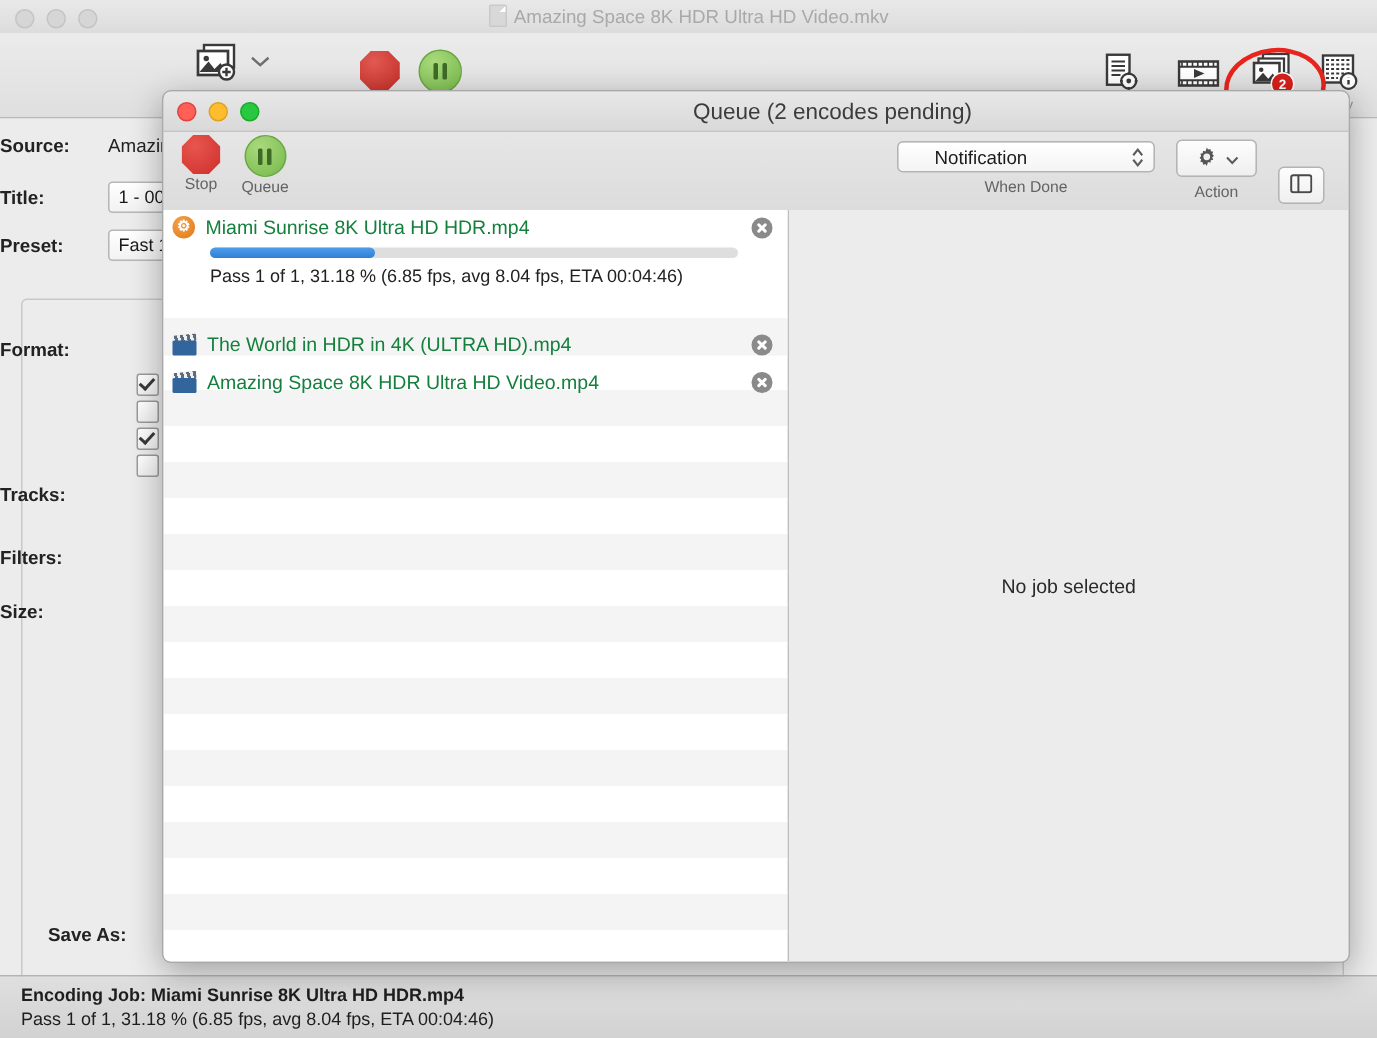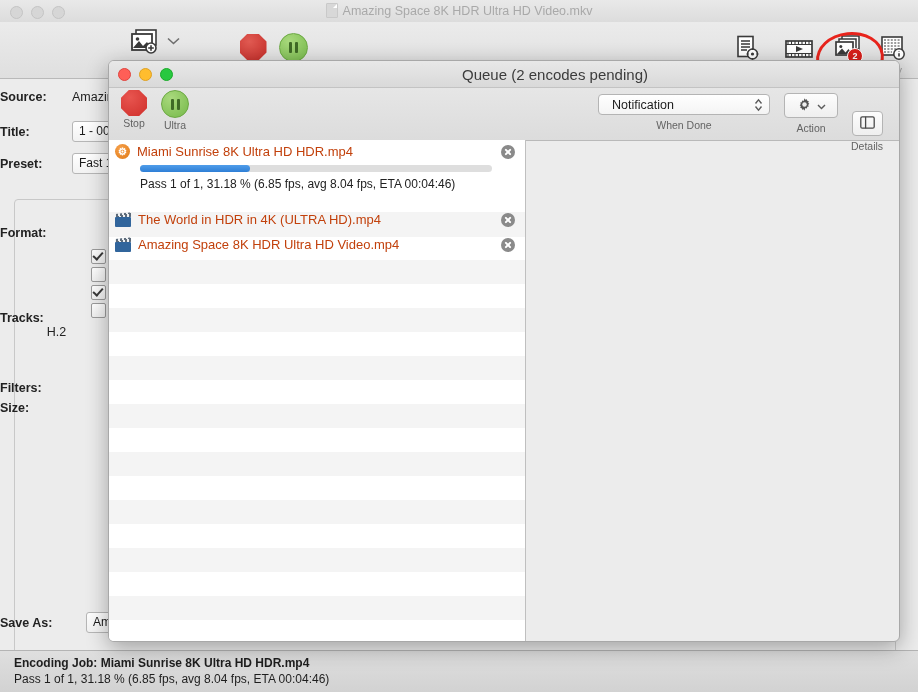--- a/index.html
+++ b/index.html
@@ -109,21 +109,21 @@
     width:26px;height:26px;border-radius:50%;
     background:radial-gradient(circle at 35% 28%,#a9d97d,#76b94a);
     border:1px solid #6ba842;
     display:flex;align-items:center;justify-content:center;gap:3px;
   }
   .pause-circ i{display:block;width:3px;height:11px;background:#3f6a26;border-radius:1px;}
 
   .popup{
     height:21px;width:172px;border:1px solid #b4b4b4;border-radius:4px;
     background:linear-gradient(to bottom,#ffffff,#f4f4f4);
-    display:flex;align-items:center;padding:0 13px;box-sizing:border-box;
+    display:flex;align-items:center;padding:0 24px;box-sizing:border-box;
     font-size:12.5px;color:#1c1c1c;position:relative;
   }
   .popup .chev{position:absolute;right:6px;top:3px;display:flex;flex-direction:column;gap:2px;color:#6c6c6c;font-size:8px;line-height:6px;}
   .gear-btn{
     height:23px;width:52px;border:1px solid #b4b4b4;border-radius:4px;
     background:linear-gradient(to bottom,#fdfdfd,#efefef);
     display:flex;align-items:center;justify-content:center;gap:5px;
   }
   .details-btn{
     height:23px;width:29px;border:1px solid #b4b4b4;border-radius:4px;
@@ -133,28 +133,28 @@
 
   .q-split{position:absolute;left:0;top:79px;right:0;bottom:0;display:flex;}
   .q-list{
     width:416px;background:#ffffff;border-right:1px solid #bfbfbf;
     overflow:hidden;position:relative;
   }
   .stripes{position:absolute;left:0;top:0;width:100%;height:100%;
     background:repeating-linear-gradient(to bottom,#ffffff 0px,#ffffff 24px,#f4f4f4 24px,#f4f4f4 48px);}
   .q-rows{position:relative;}
   .q-row{
-    position:relative;display:flex;align-items:flex-start;
+    position:relative;display:flex;align-items:flex-end;
     padding:0 10px 0 6px;box-sizing:border-box;
   }
   .q-row.active{background:#ffffff;height:72px;align-items:flex-start;flex-direction:column;justify-content:flex-start;padding-top:4px;}
   .q-row.plain{height:25px;}
   .q-row.alt{background:#f4f4f4;}
   .q-row-top{display:flex;align-items:center;width:100%;}
-  .q-name{font-size:13px;color:#c2410c;margin-left:7px;flex:1;white-space:nowrap;overflow:hidden;text-overflow:ellipsis;}
+  .q-name{font-size:13px;color:#15803d;margin-left:7px;flex:1;white-space:nowrap;overflow:hidden;text-overflow:ellipsis;}
   .q-sub{font-size:12px;color:#222;margin-left:25px;margin-top:5px;}
   .progress-track{
     margin-left:25px;margin-top:6px;width:352px;height:7px;border-radius:4px;background:#dedede;
   }
   .progress-fill{height:7px;border-radius:4px;background:linear-gradient(to bottom,#4f9dea,#2f7fd6);}
   .xbtn{
     width:14px;height:14px;border-radius:50%;background:#8a8a8a;
     position:relative;flex:none;
   }
   .xbtn:before,.xbtn:after{
@@ -325,39 +325,39 @@
       <div class="field-row" style="left:0px;top:143px;">
         <span class="field-label" style="width:105px;">Format:</span>
         <span class="combo" style="width:24px;">M</span>
       </div>
 
       <div style="position:absolute;left:91px;top:170px;" class="chk on"></div>
       <div style="position:absolute;left:91px;top:188px;" class="chk"></div>
       <div style="position:absolute;left:91px;top:206px;" class="chk on"></div>
       <div style="position:absolute;left:91px;top:224px;" class="chk"></div>
 
-      <div class="field-row" style="left:0px;top:232px;flex-direction:column;">
+      <div class="field-row" style="left:0px;top:244px;">
         <span class="field-label" style="width:105px;">Tracks:</span>
         <span class="field-value">H.2</span>
       </div>
       <div class="field-row" style="left:113px;top:261px;">
         <span class="field-value" style="margin-left:0;">AAC</span>
       </div>
 
-      <div class="field-row" style="left:0px;top:302px;">
+      <div class="field-row" style="left:0px;top:286px;">
         <span class="field-label" style="width:105px;">Filters:</span>
         <span class="field-value">Cor</span>
       </div>
 
       <div class="field-row" style="left:0px;top:322px;">
         <span class="field-label" style="width:105px;">Size:</span>
         <span class="field-value">192</span>
       </div>
 
-      <div class="field-row" style="left:0px;top:533px;">
+      <div class="field-row" style="left:0px;top:533px;padding-left:32px;">
         <span class="field-label" style="width:78px;">Save As:</span>
         <span class="combo" style="width:44px;border-radius:3px;">Amaz</span>
       </div>
 
     </div>
 
     <div class="statusbar">
       <div class="status-line1">Encoding Job: Miami Sunrise 8K Ultra HD HDR.mp4</div>
       <div class="status-line2">Pass 1 of 1, 31.18 % (6.85 fps, avg 8.04 fps, ETA 00:04:46)</div>
     </div>
@@ -383,21 +383,21 @@
         <div class="qtb-label">Stop</div>
       </div>
 
       <div class="qtb-item" style="left:52px;">
         <div>
             <div class="pause-circ">
               <i></i>
               <i></i>
             </div>
           </div>
-        <div class="qtb-label">Ultra</div>
+        <div class="qtb-label">Queue</div>
       </div>
 
       <div class="qtb-item" style="left:489px;top:6px;">
         <div class="popup">
           <span>Notification</span>
           <span class="chev">
             <svg width="9" height="14" viewBox="0 0 9 14">
                 <path d="M1.5 5.5 L4.5 1.8 L7.5 5.5" fill="none" stroke="#5c5c5c" stroke-width="1.4"></path>
                 <path d="M1.5 8.5 L4.5 12.2 L7.5 8.5" fill="none" stroke="#5c5c5c" stroke-width="1.4"></path>
               </svg>
@@ -473,16 +473,19 @@
                   <span class="board"></span>
                 </span>
               <span class="q-name">Amazing Space 8K HDR Ultra HD Video.mp4</span>
               <span class="xbtn"></span>
             </div>
           </div>
 
         </div>
       </div>
 
+      <div class="q-detail">
+        <span>No job selected</span>
+      </div>
     </div>
   </div>
 
 </div>
 
 </body></html>

